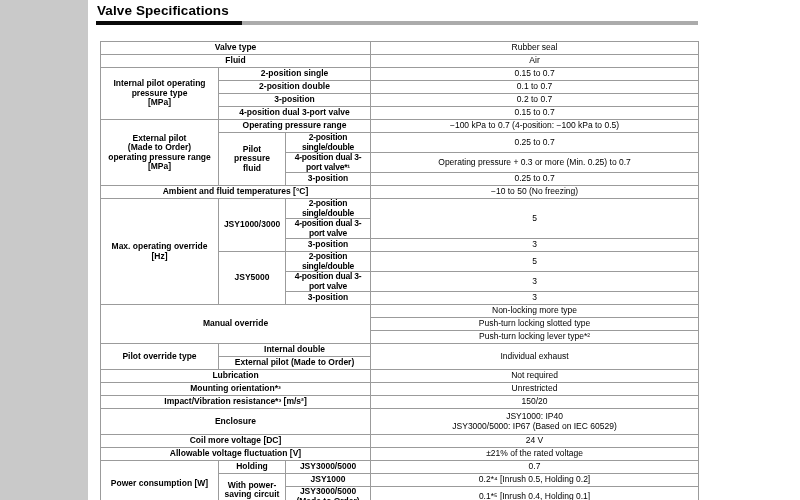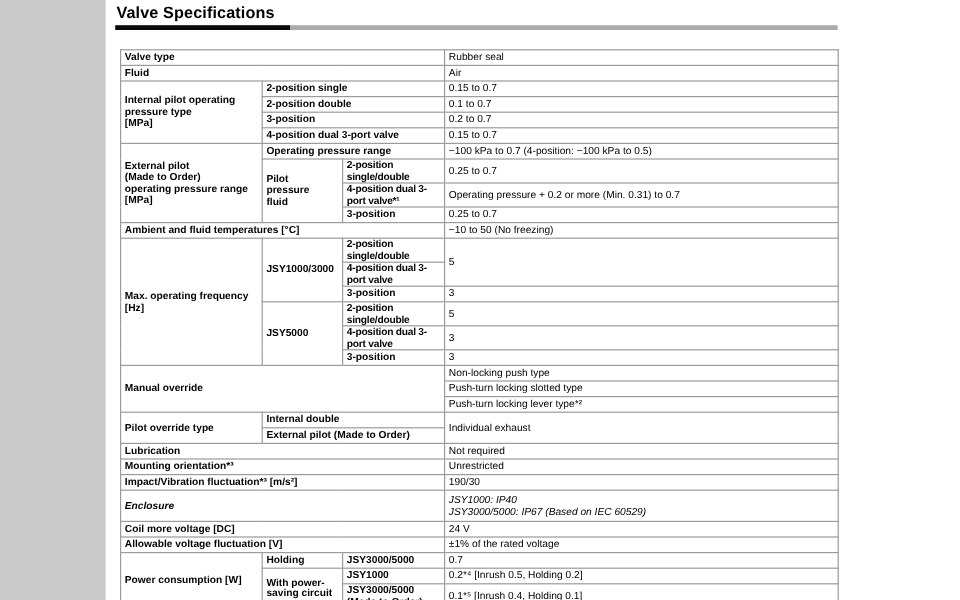--- a/index.html
+++ b/index.html
@@ -21,24 +21,24 @@
     position:absolute; left:100px; top:41px; width:598px;
     border-collapse:collapse; table-layout:fixed;
     border:1.5px solid #2f2f2f;
   }
   table.spec td {
     border:1px solid #9b9b9b; font-size:8.5px; color:#000;
     vertical-align:middle; line-height:1.12; white-space:pre-line;
     padding:0 3px; overflow:hidden;
   }
   table.spec tr { height:13px; }
-  table.spec tr.h26 { height:26px;font-style:italic; }
+  table.spec tr.h26 { height:26px; }
   table.spec tr.h20 { height:20px; }
-  td.lbl { font-weight:bold; text-align:left; padding-left:4px; }
-  td.val { padding:0 2px; }
+  td.lbl { font-weight:bold; text-align:center; padding-left:4px; }
+  td.val { text-align:center; padding:0 2px; }
   td.sm  { font-size:6.8px; letter-spacing:-0.2px; padding:0 2px; }
   td.sb  { border-bottom-color:#4f4f4f; }
 </style>
 </head>
 <body>
 
 <div class="screen">
   <div class="margin-band"></div>
 
   <div class="title">Valve Specifications</div>
@@ -96,34 +96,34 @@
     </tr>
     <tr>
       <td class="lbl" rowspan="3">Pilot
 pressure
 fluid</td>
       <td class="lbl sm">2-position single/double</td>
       <td class="val">0.25 to 0.7</td>
     </tr>
     <tr>
       <td class="lbl sm">4-position dual 3-port valve*¹</td>
-      <td class="val">Operating pressure + 0.2 or more (Min. 0.31) to 0.7</td>
+      <td class="val">Operating pressure + 0.3 or more (Min. 0.25) to 0.7</td>
     </tr>
     <tr>
       <td class="lbl sb">3-position</td>
       <td class="val sb">0.25 to 0.7</td>
     </tr>
 
     <tr>
       <td class="lbl sb" colspan="3">Ambient and fluid temperatures [°C]</td>
       <td class="val sb">−10 to 50 (No freezing)</td>
     </tr>
 
     <tr>
-      <td class="lbl sb" rowspan="6">Max. operating frequency
+      <td class="lbl sb" rowspan="6">Max. operating override
 [Hz]</td>
       <td class="lbl" rowspan="3">JSY1000/3000</td>
       <td class="lbl sm">2-position single/double</td>
       <td class="val" rowspan="2">5</td>
     </tr>
     <tr>
       <td class="lbl sm">4-position dual 3-port valve</td>
     </tr>
     <tr>
       <td class="lbl">3-position</td>
@@ -138,21 +138,21 @@
       <td class="lbl sm">4-position dual 3-port valve</td>
       <td class="val">3</td>
     </tr>
     <tr>
       <td class="lbl sb">3-position</td>
       <td class="val sb">3</td>
     </tr>
 
     <tr>
       <td class="lbl sb" colspan="3" rowspan="3">Manual override</td>
-      <td class="val">Non-locking push type</td>
+      <td class="val">Non-locking more type</td>
     </tr>
     <tr>
       <td class="val">Push-turn locking slotted type</td>
     </tr>
     <tr>
       <td class="val sb">Push-turn locking lever type*²</td>
     </tr>
 
     <tr>
       <td class="lbl sb" rowspan="2">Pilot override type</td>
@@ -167,38 +167,38 @@
       <td class="lbl sb" colspan="3">Lubrication</td>
       <td class="val sb">Not required</td>
     </tr>
 
     <tr>
       <td class="lbl sb" colspan="3">Mounting orientation*³</td>
       <td class="val sb">Unrestricted</td>
     </tr>
 
     <tr>
-      <td class="lbl sb" colspan="3">Impact/Vibration fluctuation*³  [m/s²]</td>
-      <td class="val sb">190/30</td>
+      <td class="lbl sb" colspan="3">Impact/Vibration resistance*³  [m/s²]</td>
+      <td class="val sb">150/20</td>
     </tr>
 
     <tr class="h26">
       <td class="lbl sb" colspan="3">Enclosure</td>
       <td class="val sb">JSY1000: IP40
 JSY3000/5000: IP67 (Based on IEC 60529)</td>
     </tr>
 
     <tr>
       <td class="lbl sb" colspan="3">Coil more voltage  [DC]</td>
       <td class="val sb">24 V</td>
     </tr>
 
     <tr>
       <td class="lbl sb" colspan="3">Allowable voltage fluctuation  [V]</td>
-      <td class="val sb">±1% of the rated voltage</td>
+      <td class="val sb">±21% of the rated voltage</td>
     </tr>
 
     <tr>
       <td class="lbl sb" rowspan="3">Power consumption  [W]</td>
       <td class="lbl">Holding</td>
       <td class="lbl">JSY3000/5000</td>
       <td class="val">0.7</td>
     </tr>
     <tr>
       <td class="lbl sb" rowspan="2">With power-saving circuit</td>

